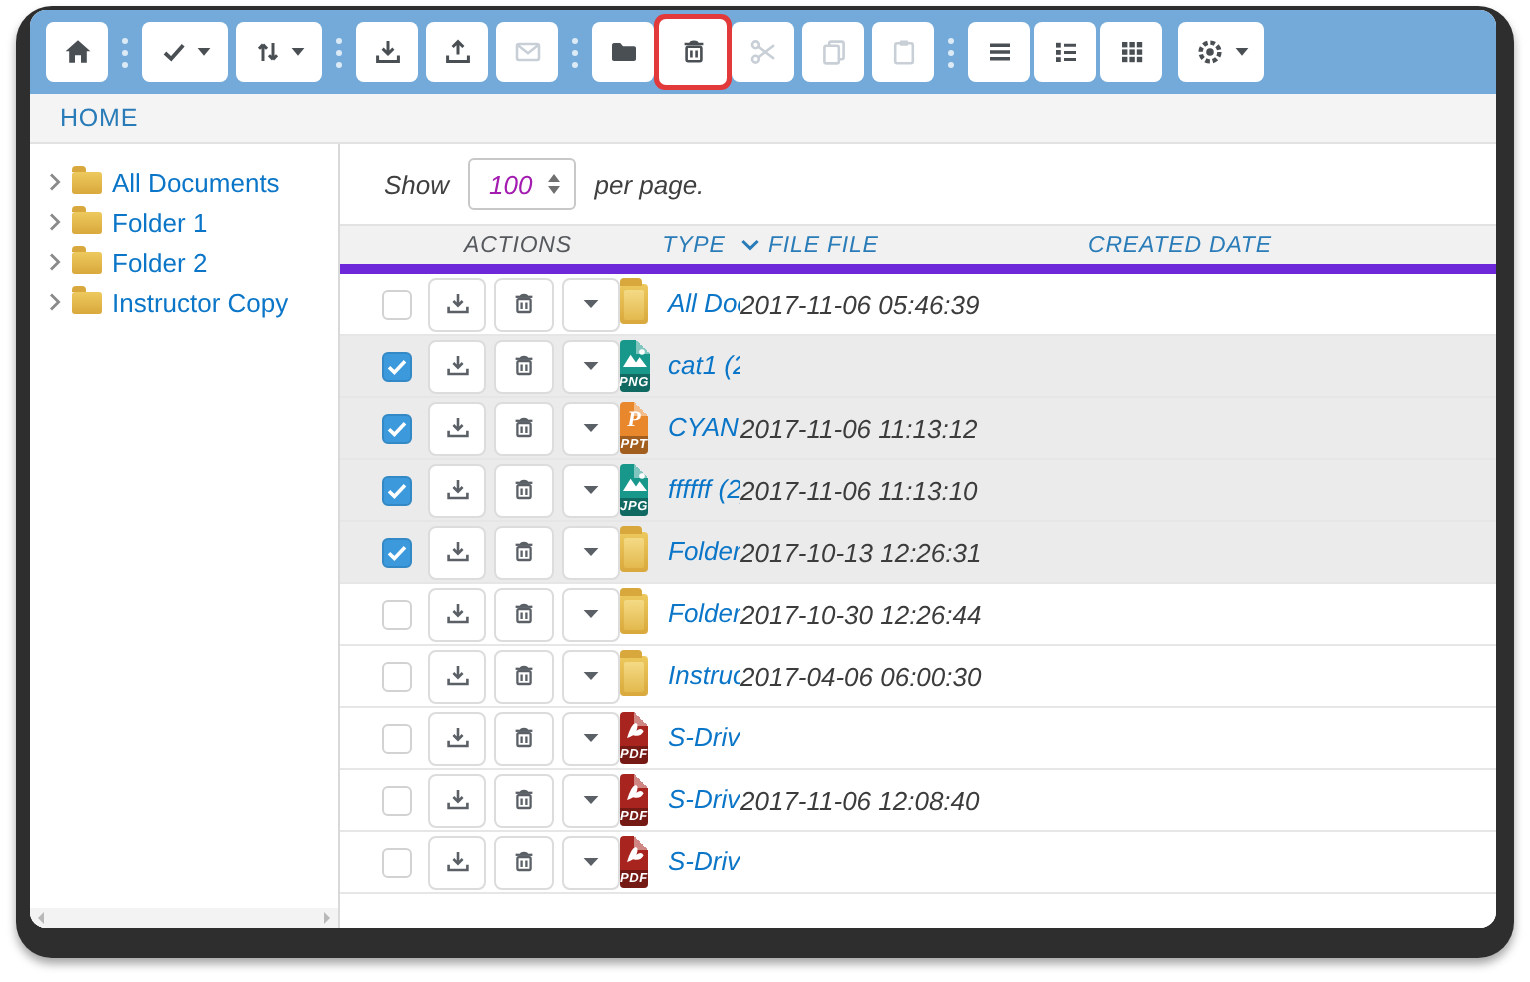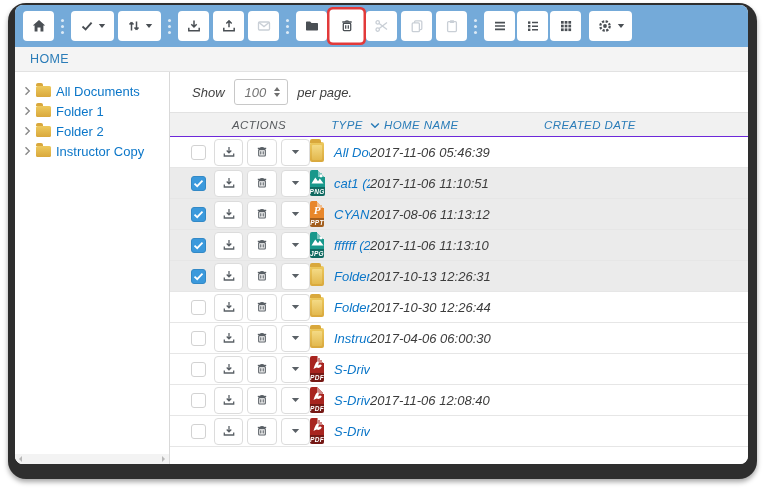--- a/index.html
+++ b/index.html
@@ -43,29 +43,29 @@
   .side-scroll i { width:0; height:0; border:3px solid transparent; }
   .side-scroll i.l { border-right-color:#b8b8b8; margin-left:-1px; }
   .side-scroll i.r { border-left-color:#b8b8b8; margin-right:-1px; }
 
   .main { flex:1; display:flex; flex-direction:column; background:#fff; min-width:0;font-style:italic; }
 
   
   .show-row { flex:none; display:flex; align-items:center; gap:9px; padding:7px 0 7px 22px; font-size:13px; color:#3f3f3f; }
   .spin { display:flex; align-items:center; border:1px solid #c8c8c8; border-radius:3px; height:26px;
           padding:0 7px 0 10px; gap:8px; background:#fff; }
-  .spin .num { font-size:13px; color:#737373; }
+  .spin .num { font-size:13px; color:#a21caf; }
   .spin .arrows { display:flex; flex-direction:column; gap:2.5px; cursor:pointer; }
   .spin .arrows i { width:0; height:0; border:3.5px solid transparent; }
   .spin .arrows i.up { border-bottom:4px solid #707070; border-top:none; }
   .spin .arrows i.dn { border-top:4px solid #707070; border-bottom:none; }
 
   
   .gridc { display:grid; grid-template-columns:38px 102px 14px 46px 174px 1fr; align-items:center; }
-  .thead { flex:none; height:25px; background:#f1f1f1; border-top:1px solid #e2e2e2; border-bottom:1px solid #6d28d9;
+  .thead { flex:none; height:25px; background:#f1f1f1; border-top:1px solid #e2e2e2; border-bottom:5px solid #6d28d9;
            font-size:11.5px; letter-spacing:.4px; color:#2a7cb8; }
   .thead .h-actions { grid-column:2; text-align:center; color:#55585c; cursor:default; }
   .thead .h-type { grid-column:4; text-align:center; cursor:pointer; }
   .thead .h-name { grid-column:5; display:flex; align-items:center; gap:4px; cursor:pointer; }
   .thead .h-date { grid-column:6; cursor:pointer; }
   .trow { flex:none; height:31px; border-bottom:1px solid #e6e6e6; --rowbg:#fff; background:var(--rowbg); }
   .trow.sel { --rowbg:#ebebeb; }
   .c-check { padding-left:21px; }
   .cbox { width:15px; height:15px; border:1px solid #d2d2d2; border-radius:3px; background:#fff; display:flex;
           align-items:center; justify-content:center; cursor:pointer; }
@@ -374,21 +374,21 @@
             <span>per page.</span>
           </div>
 
           <div class="thead gridc">
             <div class="h-actions">ACTIONS</div>
             <div class="h-type">TYPE</div>
             <div class="h-name">
               <span id="sort-chev"><svg width="10" height="7" viewBox="0 0 10 7" xmlns="http://www.w3.org/2000/svg">
                     <path d="M1.2 1.5 L5 5.2 L8.8 1.5" stroke="#2a7cb8" stroke-width="1.5" fill="none"></path>
                   </svg></span>
-              <span>HOME NAME</span>
+              <span>FILE FILE</span>
             </div>
             <div class="h-date">CREATED DATE</div>
           </div>
 
           <div id="rows-root">
   <div class="trow gridc">
     <div class="c-check">
                   <span class="cbox"></span>
                 </div>
     <div class="c-actions">
@@ -474,21 +474,20 @@
                     <span class="art">
                       <svg width="13" height="10" viewBox="0 0 13 10" xmlns="http://www.w3.org/2000/svg">
                         <path d="M0.5 9.5 L4.3 3.4 L7 7.2 L8.8 4.6 L12.5 9.5 Z" fill="#ffffff"></path>
                         <circle cx="10" cy="2" r="1.4" fill="#ffffff"></circle>
                       </svg>
                     </span>
                     <span class="band">PNG</span>
                   </span>
                 </div>
     <div class="c-name"><a href="#">cat1 (2).png</a></div>
-    <div class="c-date">2017-11-06 11:10:51</div>
   </div>
 
   <div class="trow gridc sel">
     <div class="c-check">
                   <span class="cbox on">
                     <svg width="11" height="9" viewBox="0 0 11 9" xmlns="http://www.w3.org/2000/svg">
                       <path d="M1.5 4.6 L4.2 7.2 L9.5 1.6" stroke="#ffffff" stroke-width="1.8" fill="none"></path>
                     </svg>
                   </span>
                 </div>
@@ -526,21 +525,21 @@
     <div class="c-type">
                   <span class="ficon t-ppt">
                     <span class="fold"></span>
                     <span class="art">
                       <span class="pletter">P</span>
                     </span>
                     <span class="band">PPT</span>
                   </span>
                 </div>
     <div class="c-name"><a href="#">CYANGATE.pptx</a></div>
-    <div class="c-date">2017-08-06 11:13:12</div>
+    <div class="c-date">2017-11-06 11:13:12</div>
   </div>
 
   <div class="trow gridc sel">
     <div class="c-check">
                   <span class="cbox on">
                     <svg width="11" height="9" viewBox="0 0 11 9" xmlns="http://www.w3.org/2000/svg">
                       <path d="M1.5 4.6 L4.2 7.2 L9.5 1.6" stroke="#ffffff" stroke-width="1.8" fill="none"></path>
                     </svg>
                   </span>
                 </div>

